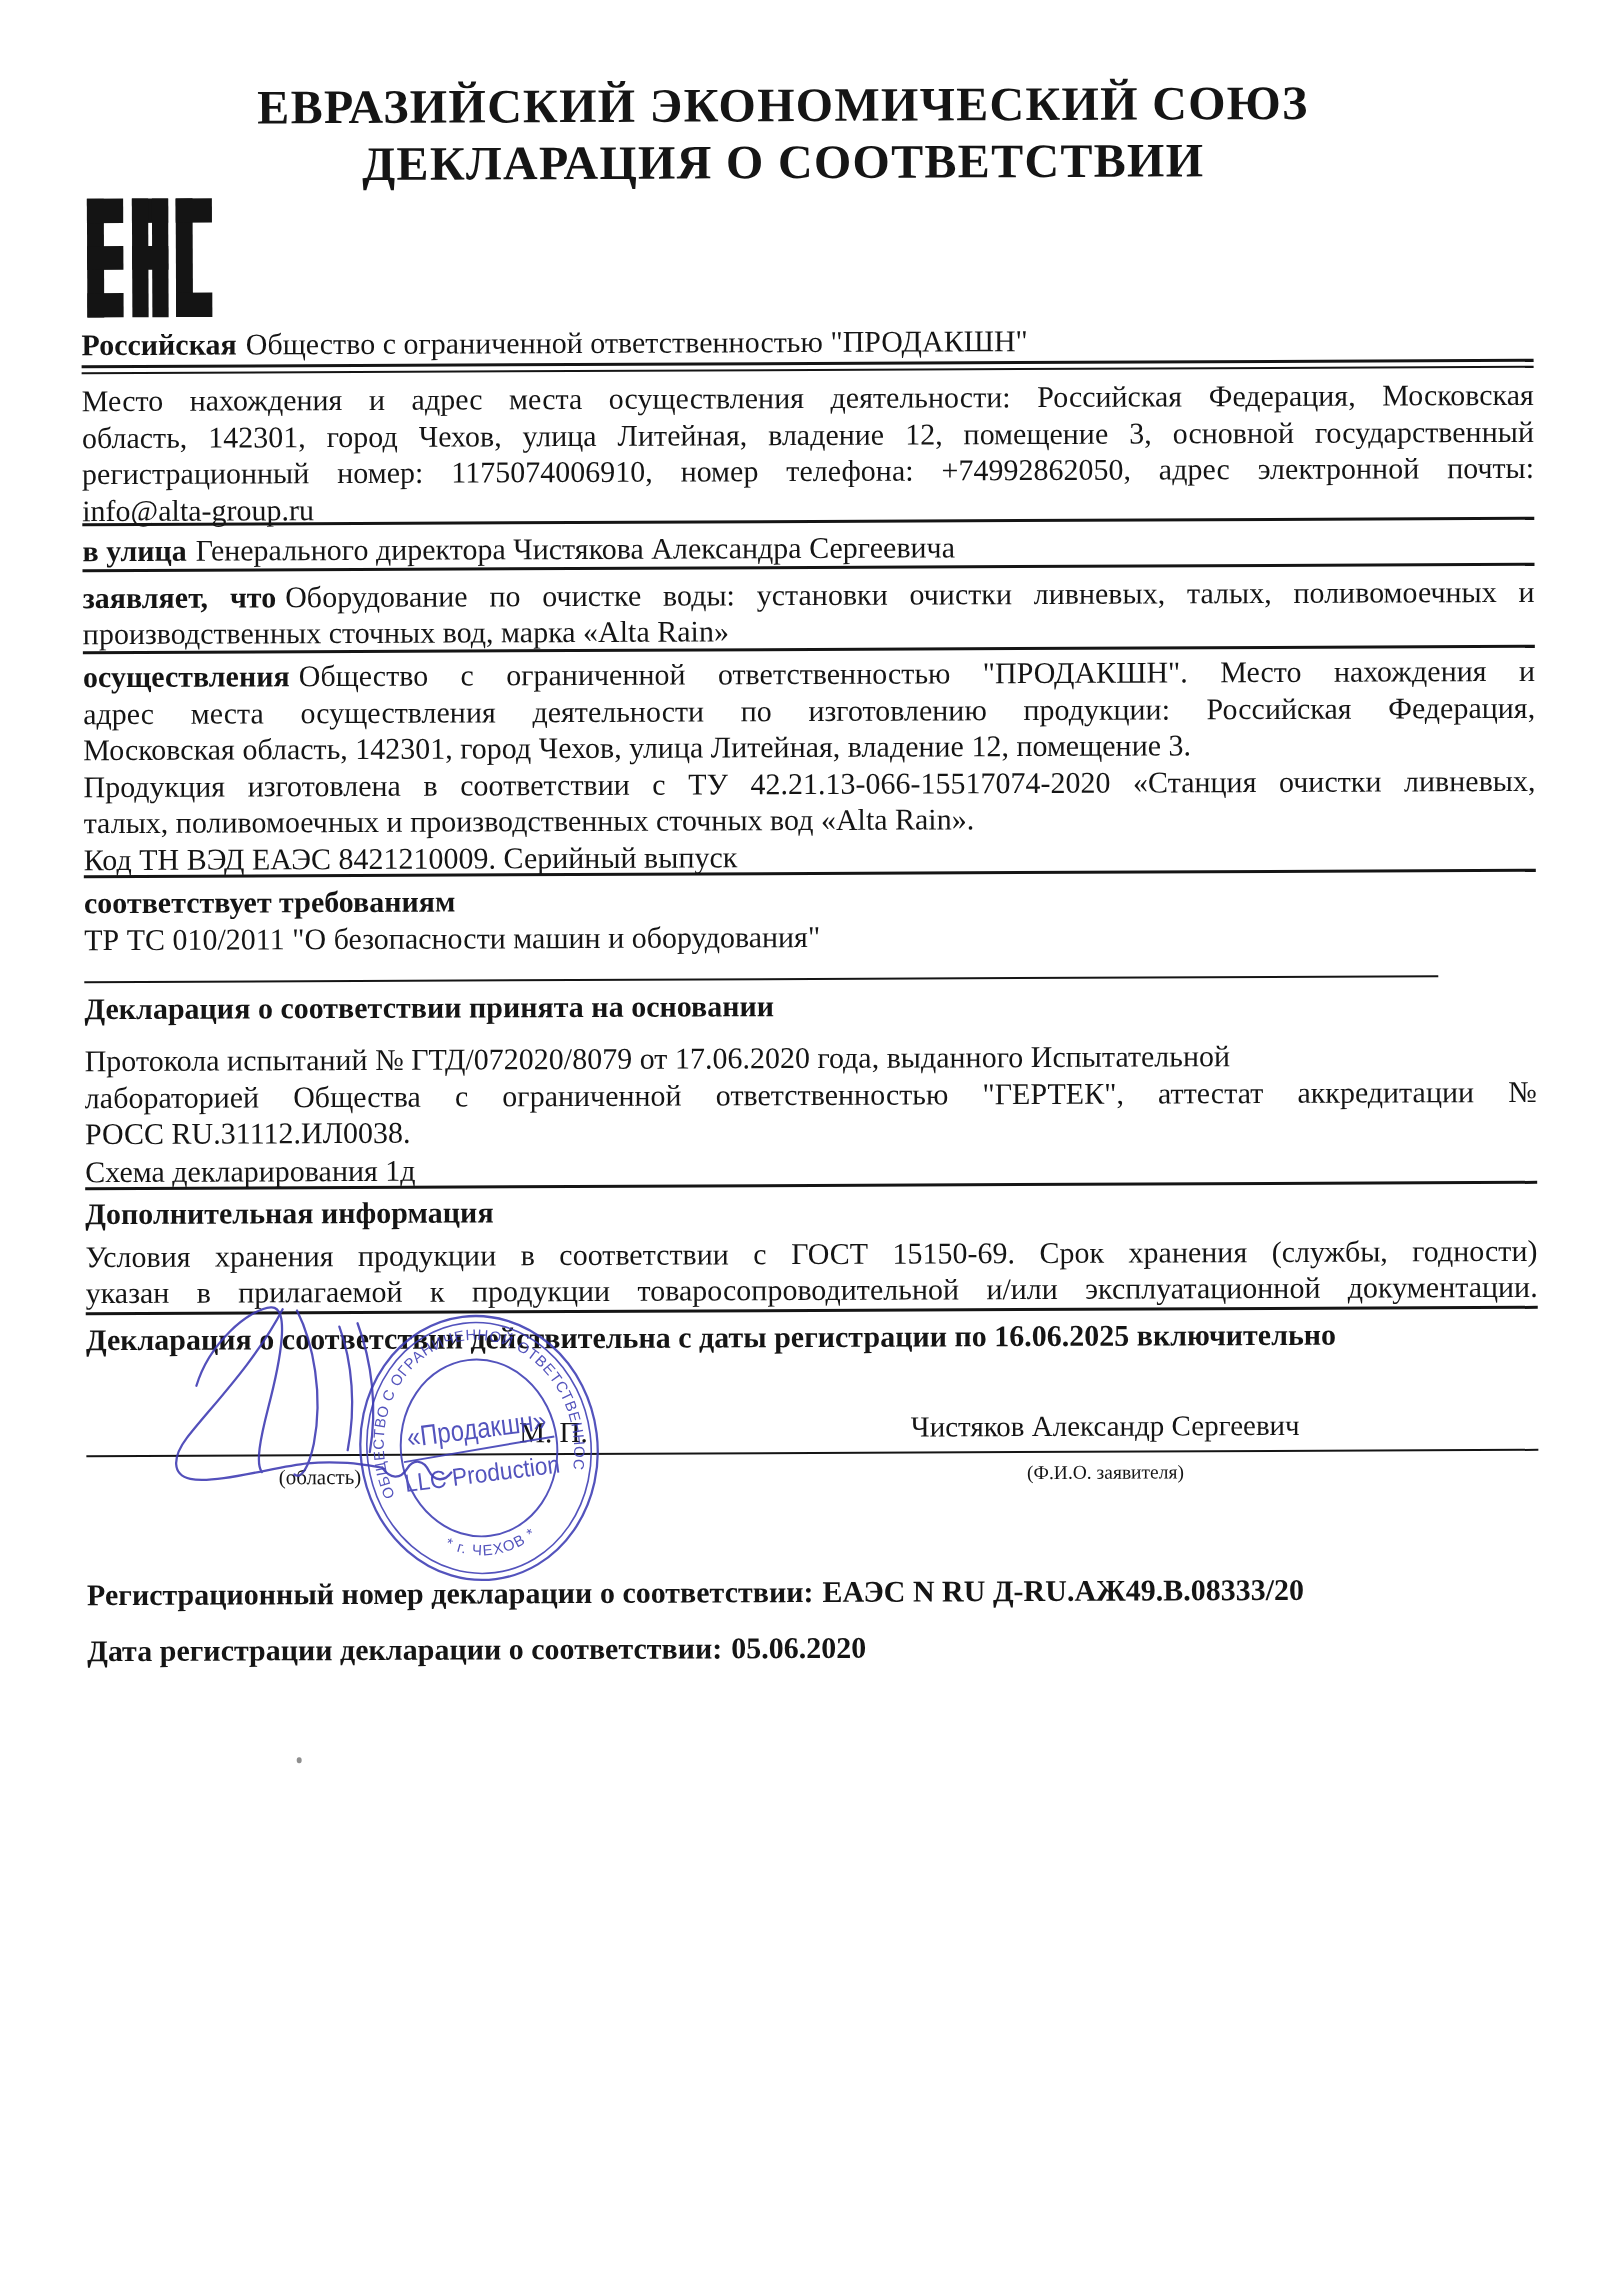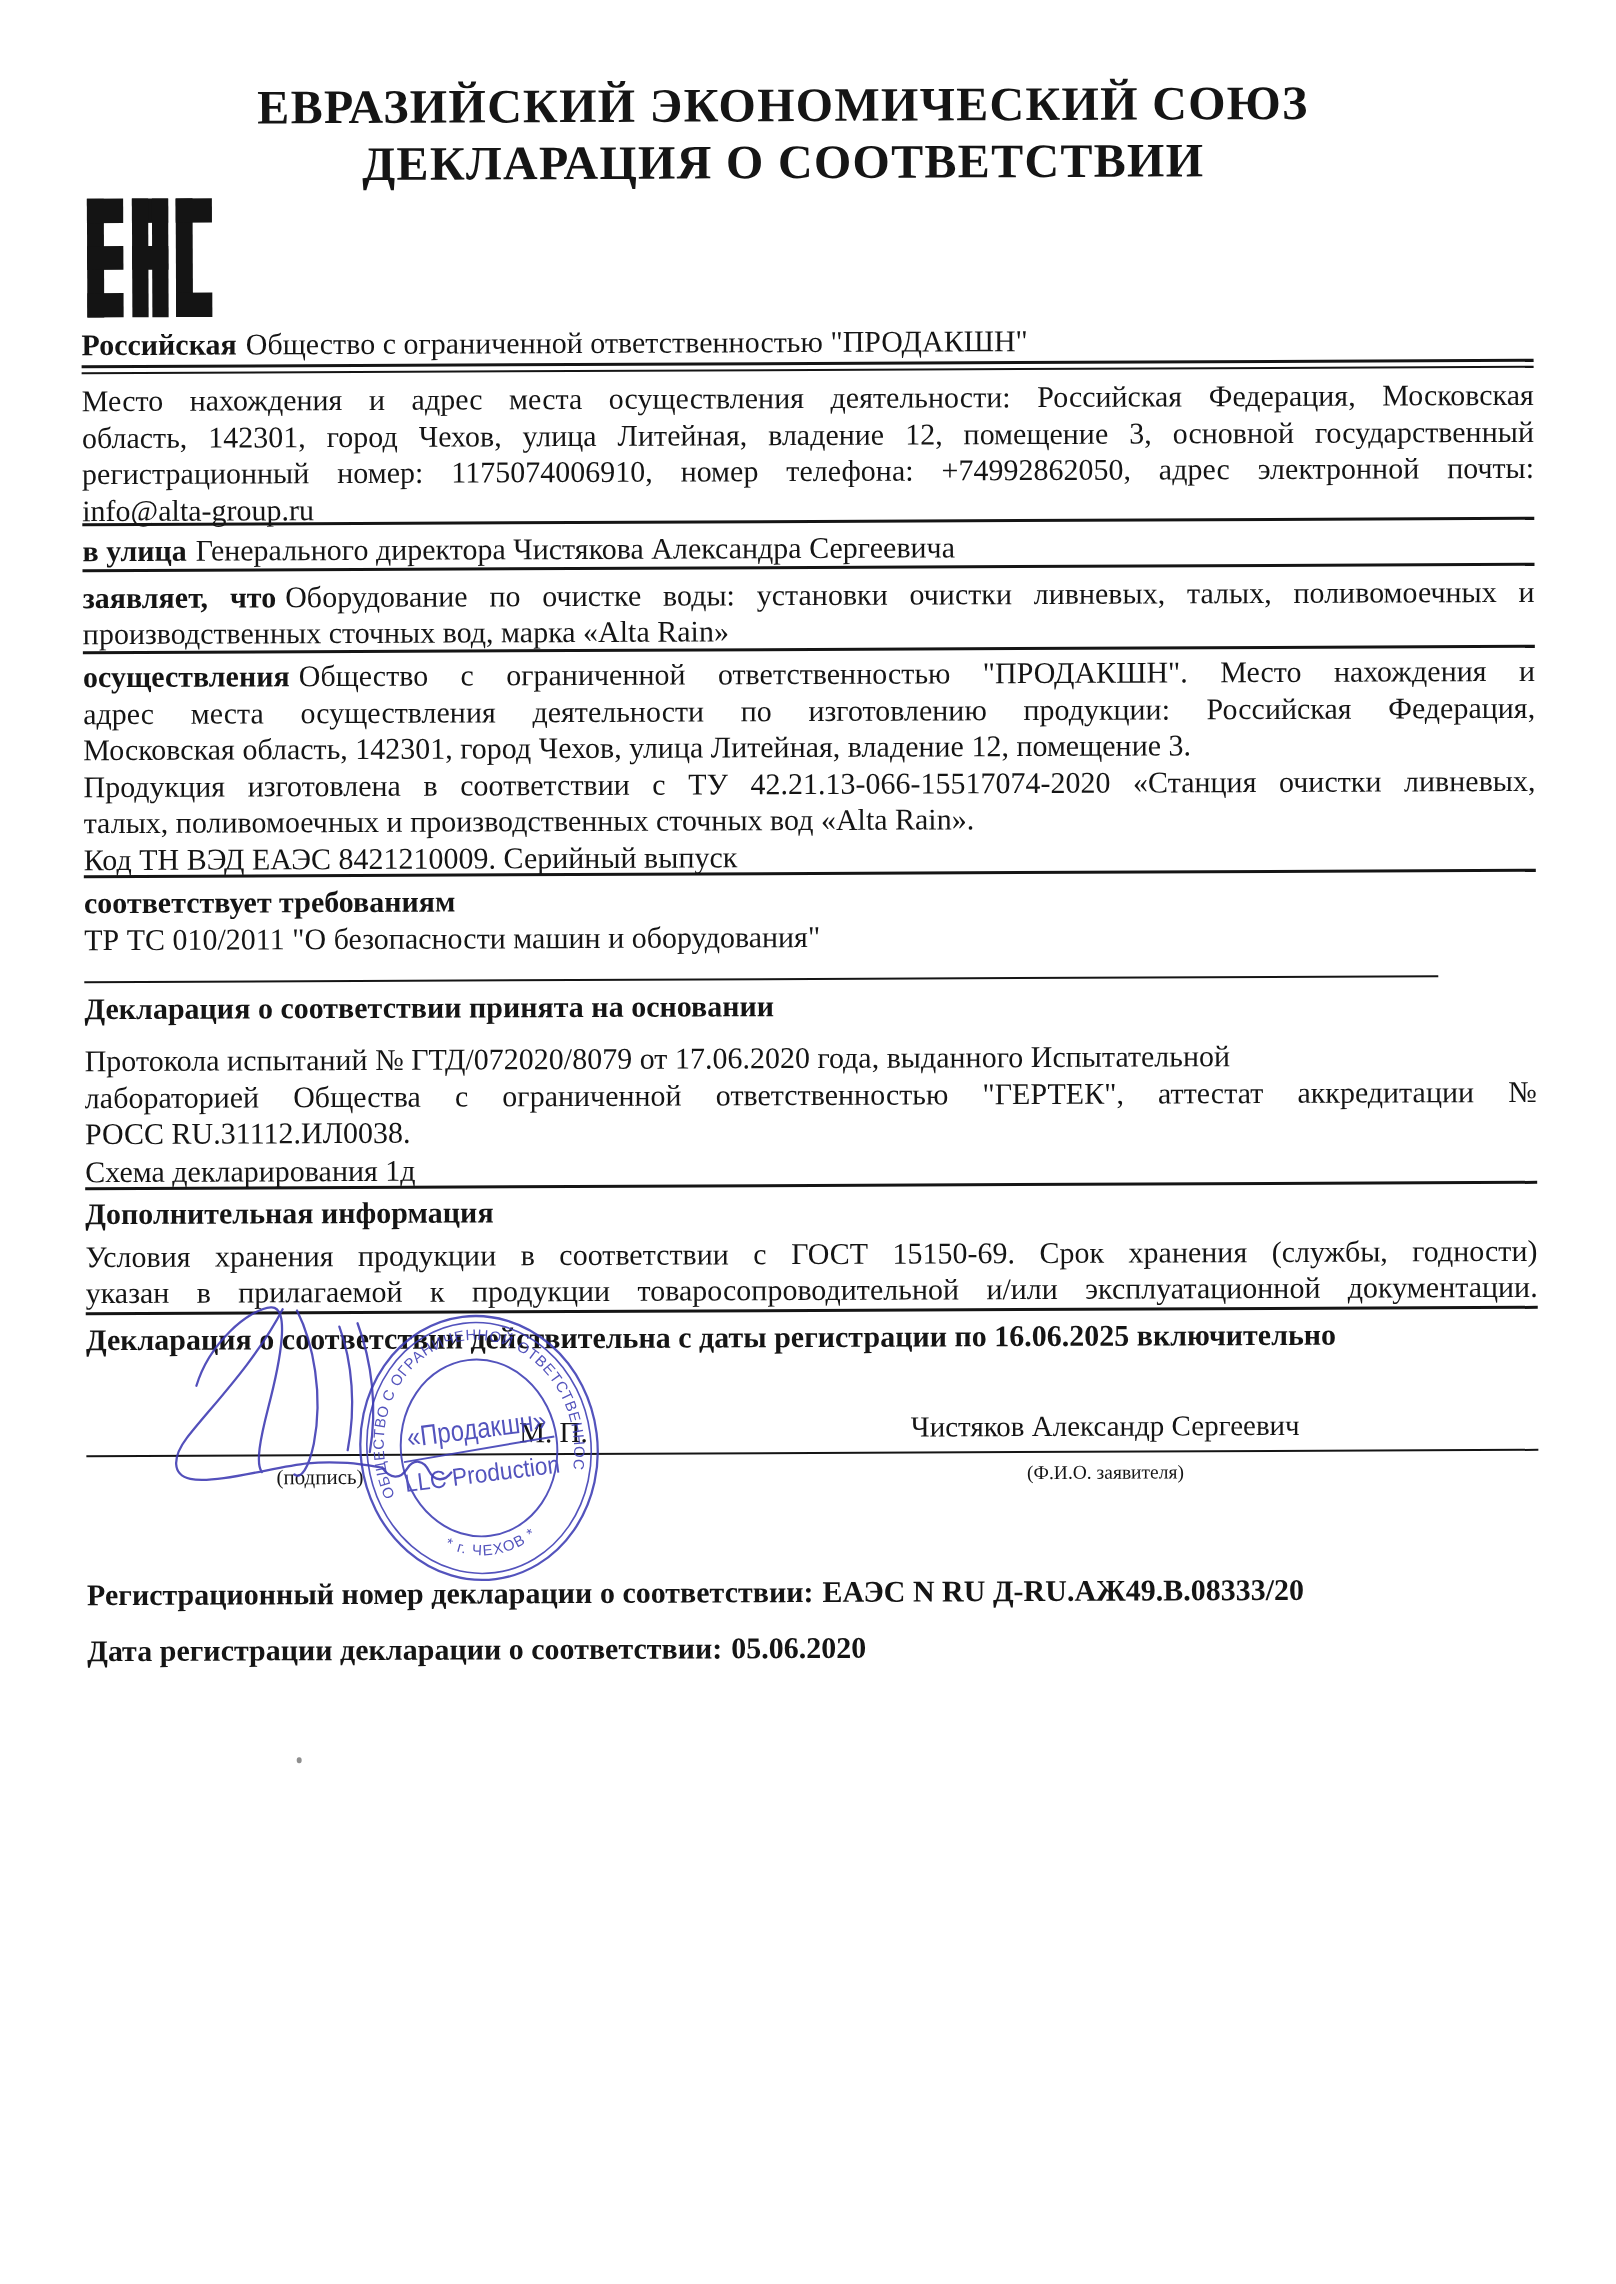--- a/index.html
+++ b/index.html
@@ -89,21 +89,21 @@
   <div class="line" style="left:85px;top:1184px;width:1452px;height:2.6px;"></div>
 
   <div class="t b" style="left:85px;top:1193px;">Дополнительная информация</div>
   <div class="blk j" style="top:1236px;">Условия хранения продукции в соответствии с ГОСТ 15150-69. Срок хранения (службы, годности)</div>
   <div class="blk j" style="top:1272px;">указан в прилагаемой к продукции товаросопроводительной  и/или эксплуатационной документации.</div>
   <div class="line" style="left:85px;top:1309px;width:1452px;height:3.3px;"></div>
 
   <div class="t b" style="left:85px;top:1319px;">Декларация о соответствии действительна с даты регистрации по 16.06.2025 включительно</div>
 
   <div class="line" style="left:85px;top:1452px;width:1452px;height:2px;"></div>
-  <div class="t small center" style="left:234px;top:1458px;width:169px;">(подпись)</div>
+  <div class="t small center" style="left:234px;top:1458px;width:169px;">(область)</div>
   <div class="t center" style="left:801px;top:1410px;width:606px;font-size:29px;">Чистяков Александр Сергеевич</div>
   <div class="t center" style="left:801px;top:1456px;width:606px;font-size:19.5px;">(Ф.И.О. заявителя)</div>
   <div class="t" style="left:518px;top:1414px;font-size:29px;">М. П.</div>
 
   <svg class="stampink" style="left:156px;top:1292px;" width="313" height="205" viewBox="240 1985 480 315">
     <g fill="none" stroke="#3c38b2" stroke-width="3.5" stroke-linecap="round">
       <path d="M 433 2008 C 390 2090 320 2160 285 2205 C 262 2235 262 2262 290 2268 C 330 2276 420 2250 470 2245 C 520 2240 560 2248 585 2252"></path>
       <path d="M 300 2125 C 320 2060 380 2008 415 2005 C 445 2003 430 2085 410 2160 C 398 2206 390 2245 400 2258"></path>
       <path d="M 455 2010 C 480 2060 495 2140 480 2215 C 472 2252 460 2270 450 2262"></path>
       <path d="M 520 2035 C 540 2090 545 2160 532 2225"></path>

